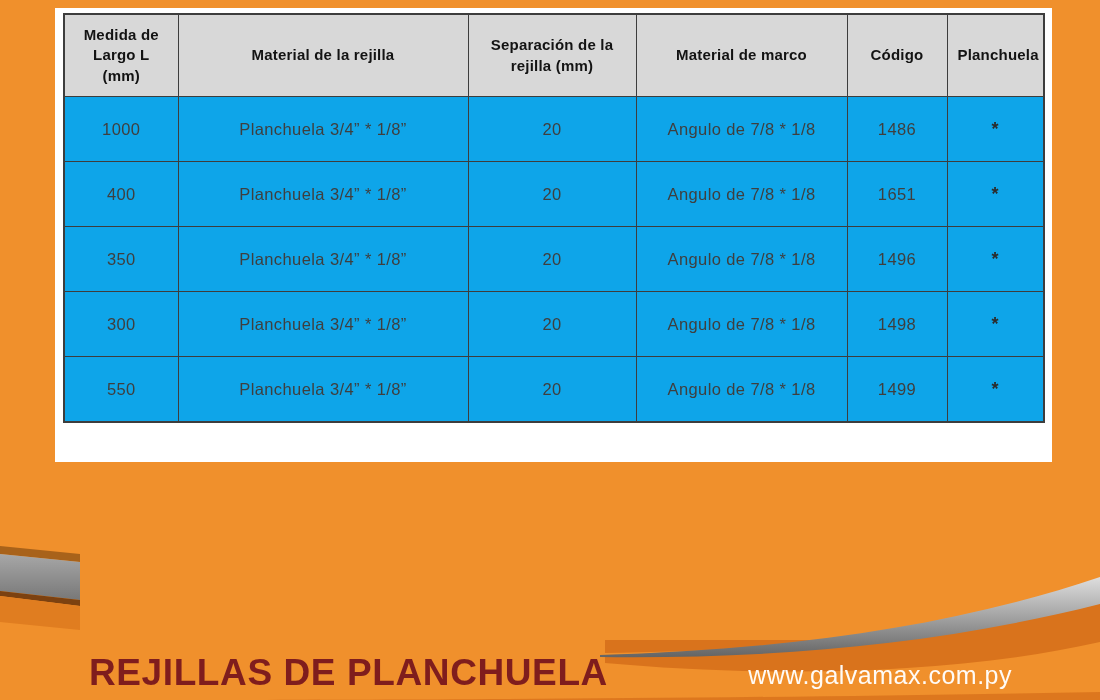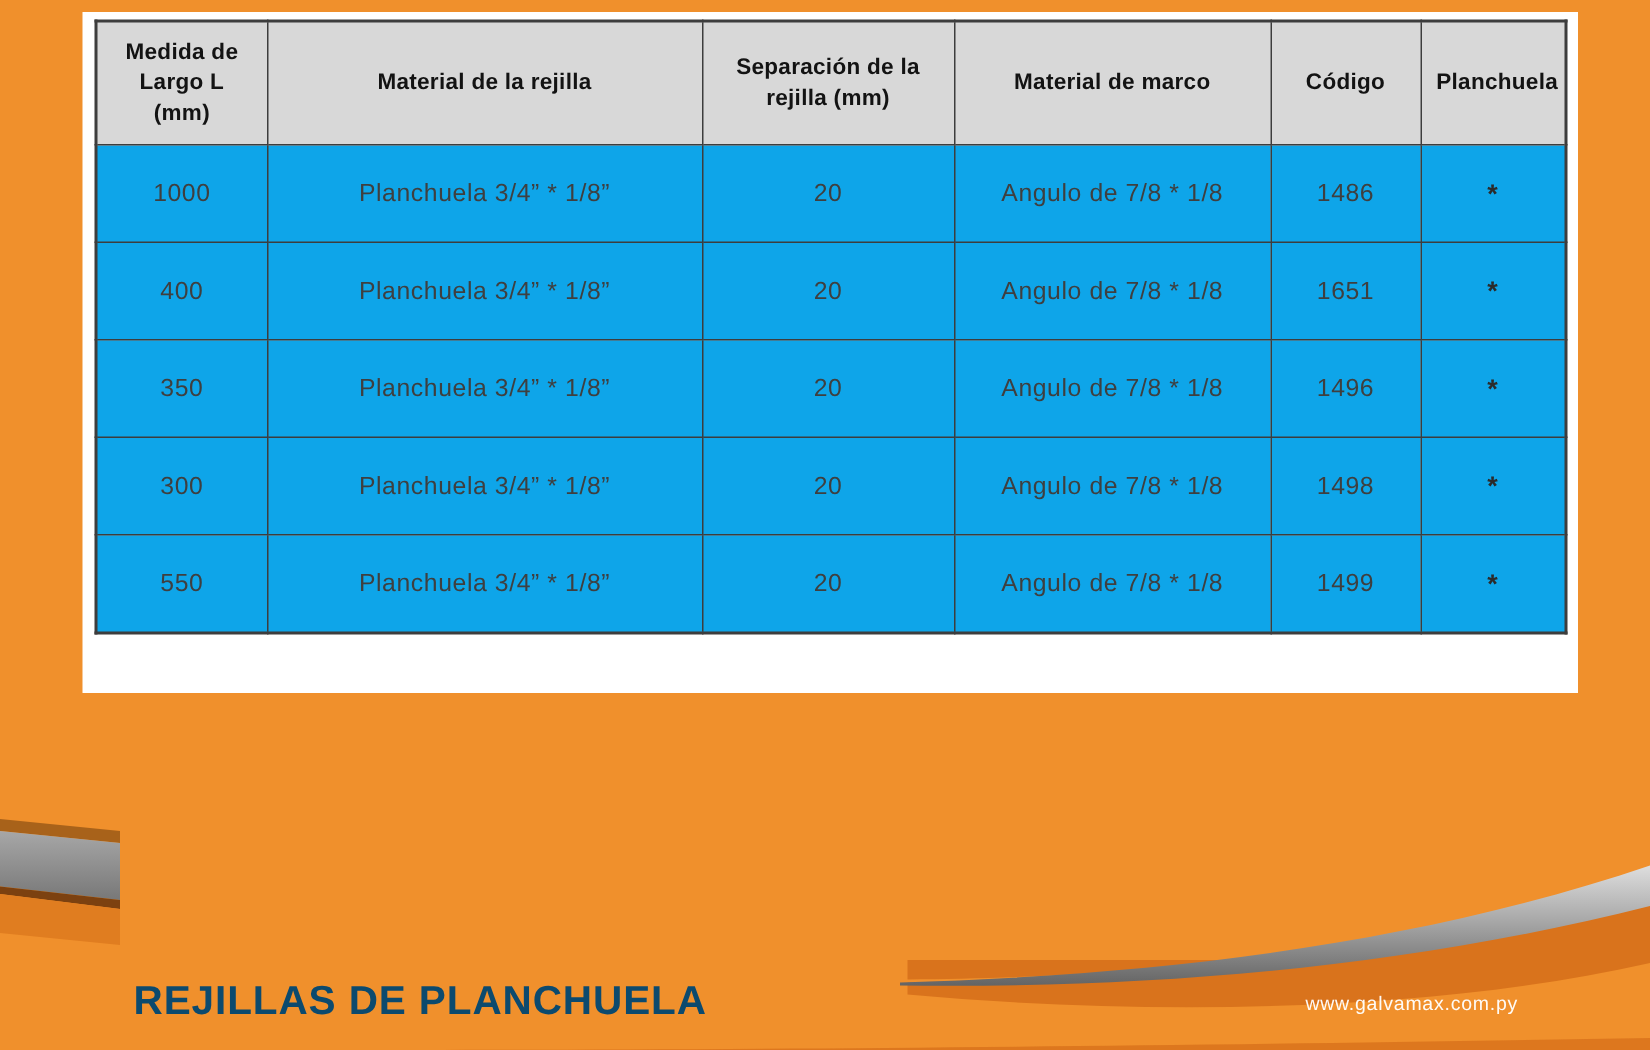--- a/index.html
+++ b/index.html
@@ -92,32 +92,32 @@
     font-size: 18px;
     font-weight: 700;
     color: #2b2b2b;
   }
 
   
   .footer-title {
     position: absolute;
     left: 89px;
     top: 652px;
-    color: #0c4a6e;
-    font-size: 27px;
+    color: #7f1d1d;
+    font-size: 37px;
     font-weight: 800;
     letter-spacing: 0.6px;
     z-index: 5;
   }
   .footer-url {
     position: absolute;
     right: 88px;
     top: 661px;
     color: rgba(255,255,255,0.96);
-    font-size: 13px;
+    font-size: 25px;
     font-weight: 400;
     letter-spacing: 0.5px;
     z-index: 5;
   }
 </style>
 </head>
 <body>
 
 <svg class="deco-left" viewBox="0 0 80 110" xmlns="http://www.w3.org/2000/svg">
   <defs>

